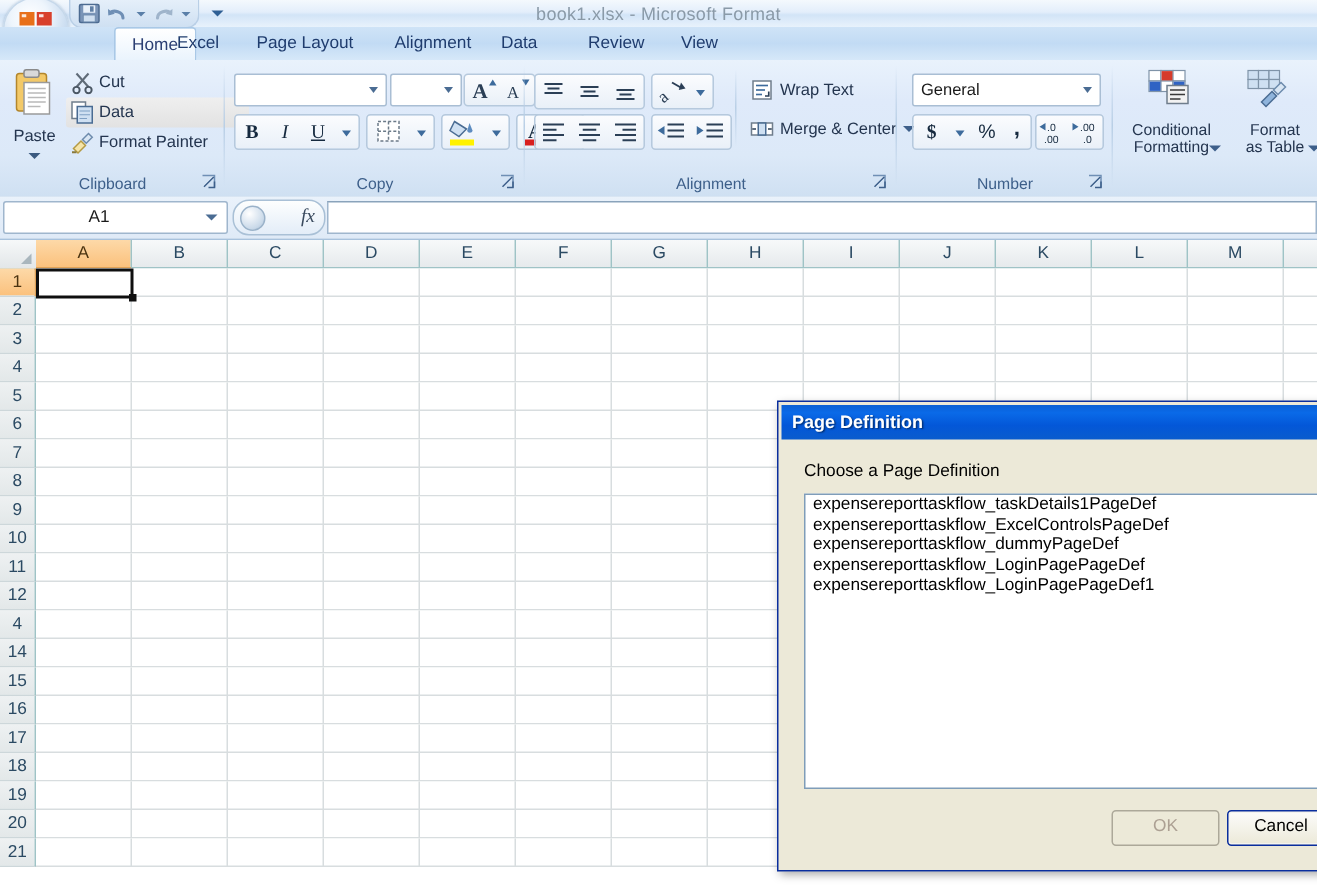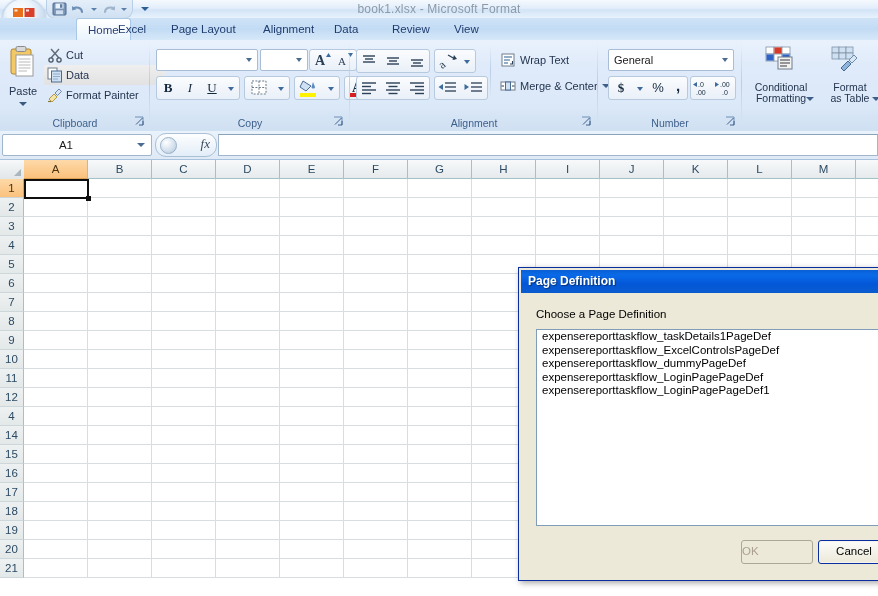--- a/index.html
+++ b/index.html
@@ -229,21 +229,21 @@
     position:absolute;left:17px;top:61px;width:351px;height:195px;
     background:#ffffff;border:1px solid #7f9db9;overflow:hidden;cursor:default;
   }
   .litem{
     height:13.5px;line-height:13.5px;padding-left:5px;
     font-size:11.5px;color:#000000;white-space:nowrap;cursor:pointer;
   }
   #dlg-ok{
     position:absolute;left:222px;top:272px;width:70px;height:22px;
     background:#ece9d8;border:1px solid #aca899;border-radius:3px;
-    font-size:11.5px;color:#aca093;line-height:20px;text-align:left;
+    font-size:11.5px;color:#aca093;line-height:20px;text-align:center;
     cursor:default;
   }
   #dlg-cancel{
     position:absolute;left:299px;top:272px;width:70px;height:22px;
     background:linear-gradient(to bottom,#fcfcfb,#ece9d8);
     border:1px solid #0a2e9e;border-radius:3px;
     font-size:11.5px;color:#000000;line-height:20px;text-align:center;
     cursor:pointer;box-shadow:inset 0 0 0 1px #f5f4ee;
   }
 </style>

